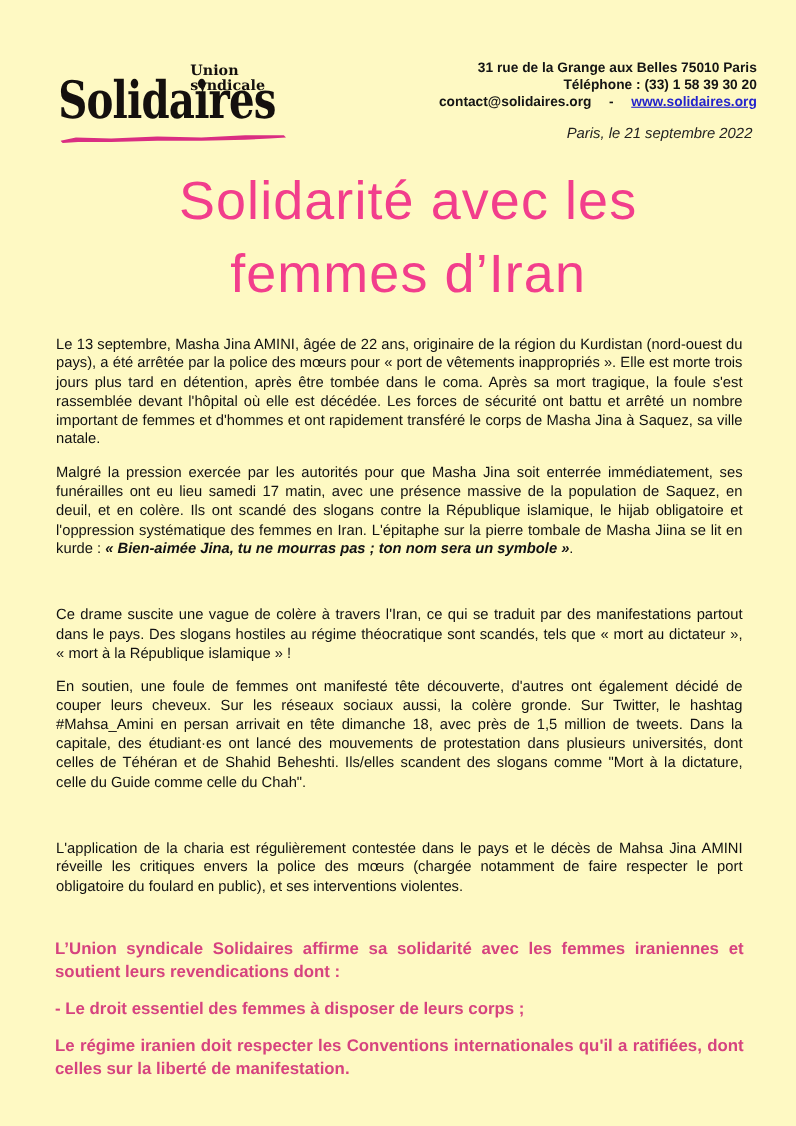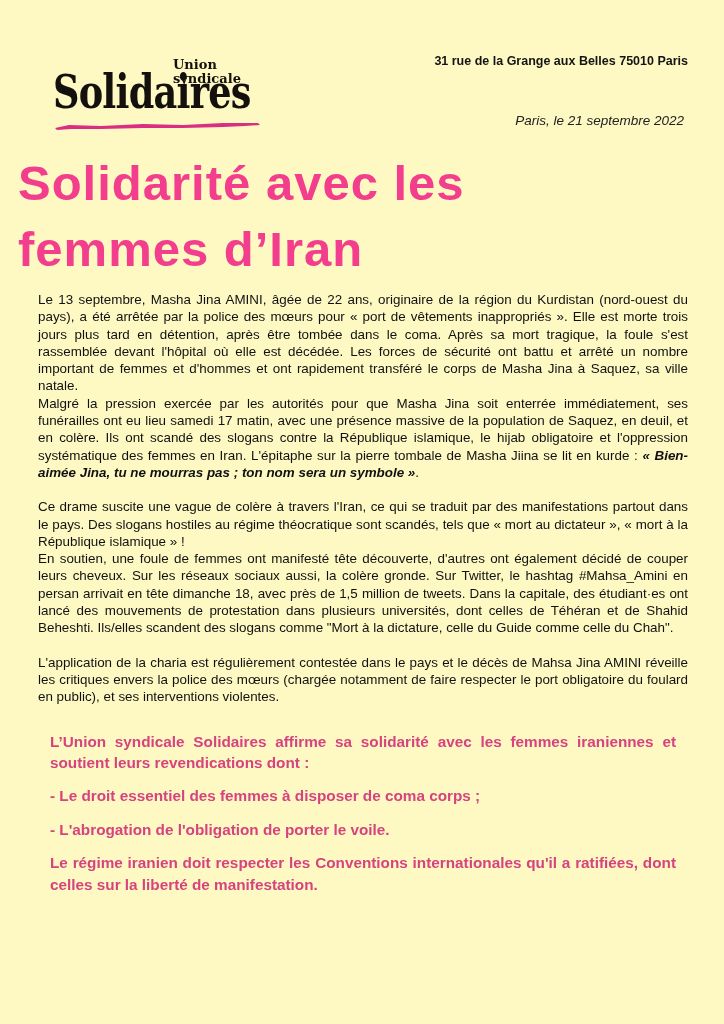--- a/index.html
+++ b/index.html
@@ -42,35 +42,35 @@
 
   .dateline {
     position:absolute; top:113px; right:40px;
     font-style:italic; font-size:13.5px; color:#222;
   }
 
   
   .doc-title {
     position:absolute; top:150px; left:0; right:0;
     padding-left:18px;
-    text-align:left;
+    text-align:center;
     color:#f23e8c;
-    font-weight:bold;
+    font-weight:normal;
     font-size:49px; line-height:66px;
     letter-spacing:1px;
   }
 
   
   .body-text {
     position:absolute; top:291px; left:38px; width:650px;
     text-align:justify;
     font-size:13.4px; line-height:17.3px;
     color:#111;
   }
-  .body-text p { margin:0; }
+  .body-text p { margin:13px; }
   .gap   { height:17px; }
   .gap-sm{ height:13px; }
   .bi { font-style:italic; font-weight:bold; }
   .muted { color:#595959; }
 
   
   .statement {
     color:#d6437f;
     font-weight:bold;
     font-size:15.3px; line-height:21.4px;
@@ -87,20 +87,22 @@
     <div class="logo-tagline">Union
 syndicale</div>
     <div class="logo-word">Solidaires</div>
     <svg class="logo-swoosh" viewBox="0 0 206 12" preserveAspectRatio="none">
       <polygon fill="#da2e82" points="0,9 14,6 46,7 88,5 128,6 168,4 203,4 205,6 190,7 168,8 128,9 88,9 46,10 16,10 2,11"></polygon>
     </svg>
   </div>
 
   <div class="address">
     <div>31 rue de la Grange aux Belles 75010 Paris</div>
+    <div>Téléphone : (33) 1 58 39 30 20</div>
+    <div><span>contact@solidaires.org</span><span class="sep">-</span><a class="site" href="#">www.solidaires.org</a></div>
   </div>
 
   <div class="dateline">Paris, le 21 septembre 2022</div>
 
   <div class="doc-title">
     <div>Solidarité avec les</div>
     <div>femmes d’Iran</div>
   </div>
 
   <div class="body-text">
@@ -108,19 +110,18 @@
     <p><span>Malgré la pression exercée par les autorités pour que Masha Jina soit enterrée immédiatement, ses funérailles ont eu lieu samedi 17 matin, avec une présence massive de la population de Saquez, en deuil, et en colère. Ils ont scandé des slogans contre la République islamique, le hijab obligatoire et l'oppression systématique des femmes en Iran. L'épitaphe sur la pierre tombale de Masha Jiina se lit en kurde : </span><span class="bi">« Bien-aimée Jina, tu ne mourras pas ; ton nom sera un symbole »</span><span>.</span></p>
     <div class="gap"></div>
     <p>Ce drame suscite une vague de colère à travers l'Iran, ce qui se traduit par des manifestations partout dans le pays. Des slogans hostiles au régime théocratique sont scandés, tels que « mort au dictateur », « mort à la République islamique » !</p>
     <p>En soutien, une foule de femmes ont manifesté tête découverte, d'autres ont également décidé de couper leurs cheveux. Sur les réseaux sociaux aussi, la colère gronde. Sur Twitter, le hashtag #Mahsa_Amini en persan arrivait en tête dimanche 18, avec près de 1,5 million de tweets. Dans la capitale, des étudiant·es ont lancé des mouvements de protestation dans plusieurs universités, dont celles de Téhéran et de Shahid Beheshti. Ils/elles scandent des slogans comme "Mort à la dictature, celle du Guide comme celle du Chah".</p>
     <div class="gap"></div>
     <p>L'application de la charia est régulièrement contestée dans le pays et le décès de Mahsa Jina AMINI réveille les critiques envers la police des mœurs (chargée notamment de faire respecter le port obligatoire du foulard en public), et ses interventions violentes.</p>
     <div class="gap-sm"></div>
 
     <div class="statement">
       <p>L’Union syndicale Solidaires affirme sa solidarité avec les femmes iraniennes et soutient leurs revendications dont :</p>
-      <p>- Le droit essentiel des femmes à disposer de coma corps ;</p>
-      <p>- L'abrogation de l'obligation de porter le voile.</p>
+      <p>- Le droit essentiel des femmes à disposer de leurs corps ;</p>
       <p>Le régime iranien doit respecter les Conventions internationales qu'il a ratifiées, dont celles sur la liberté de manifestation.</p>
     </div>
   </div>
 
 </div>
 
 </body></html>

